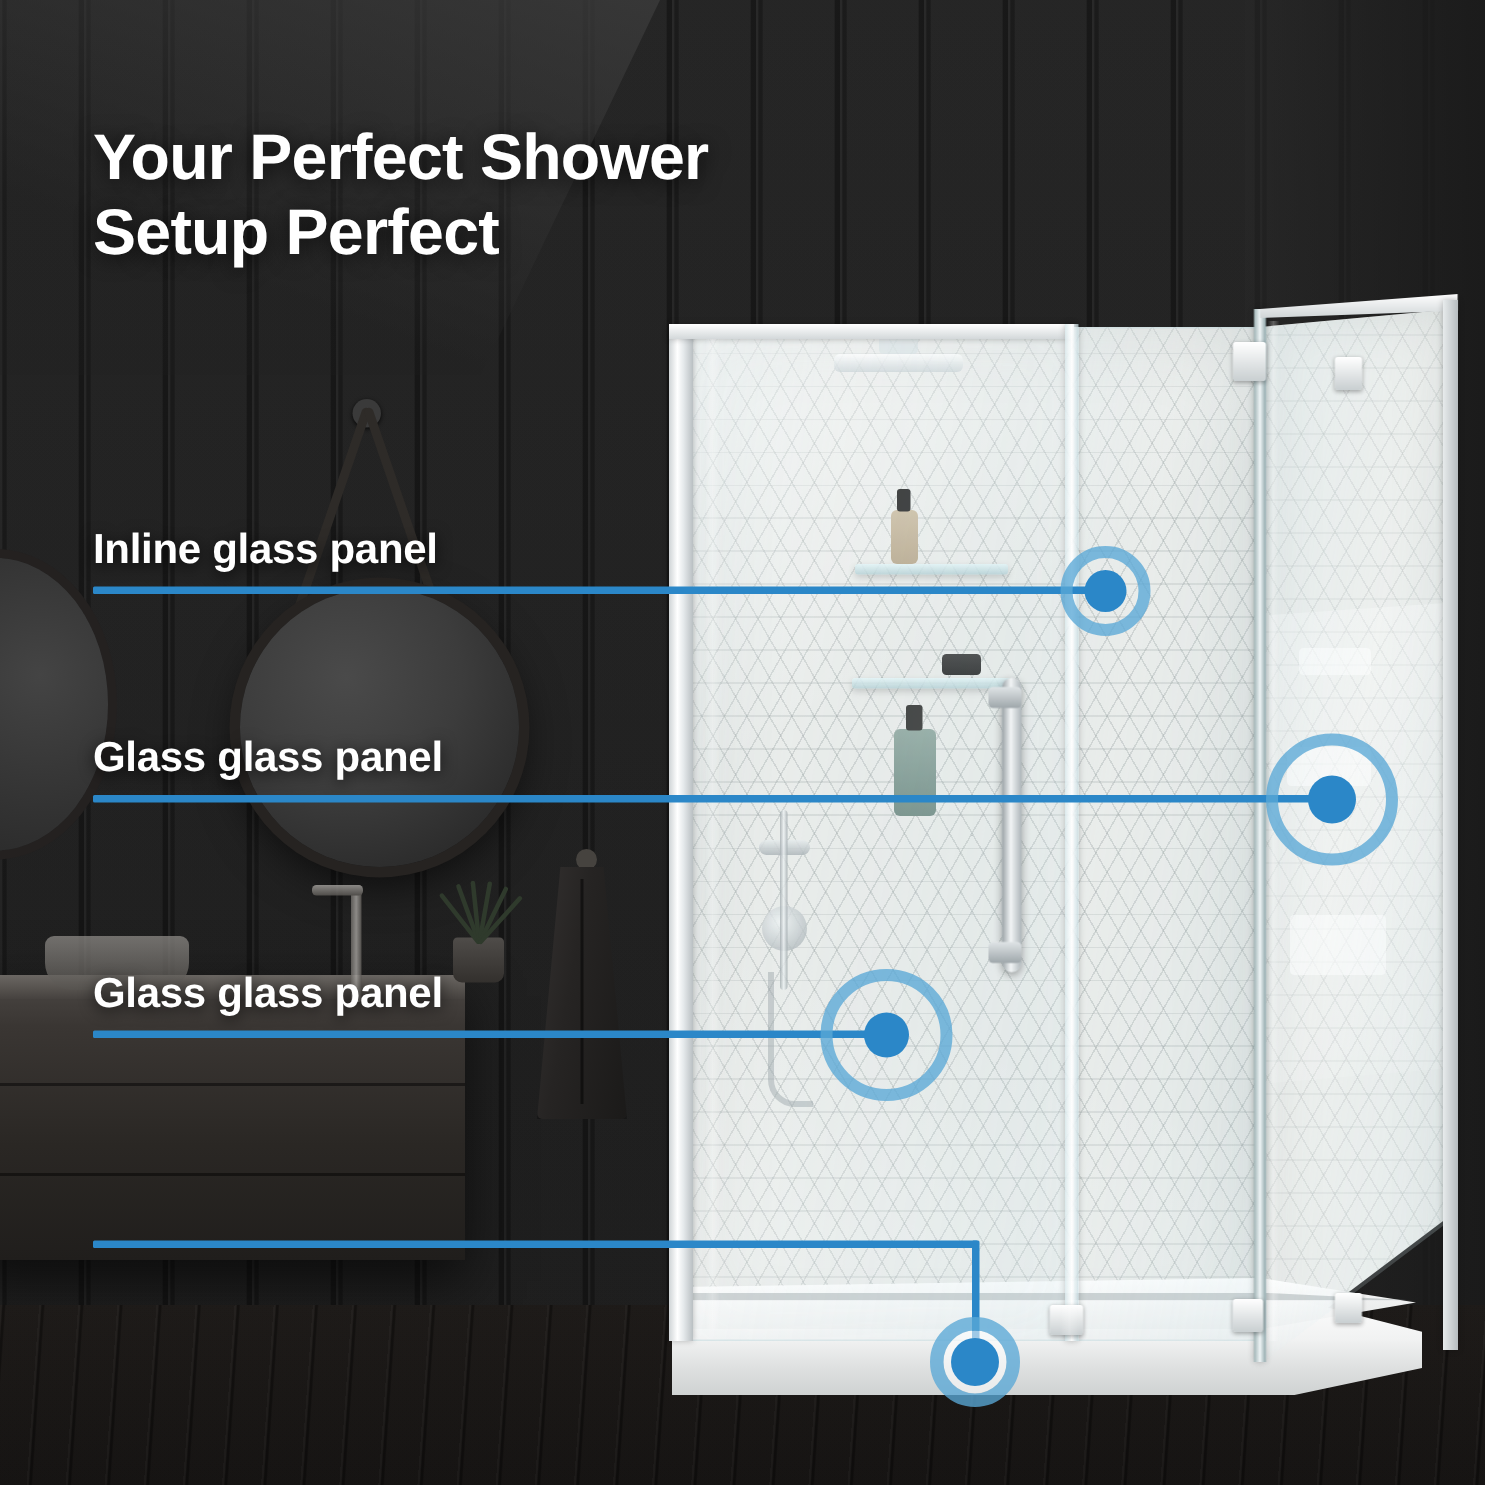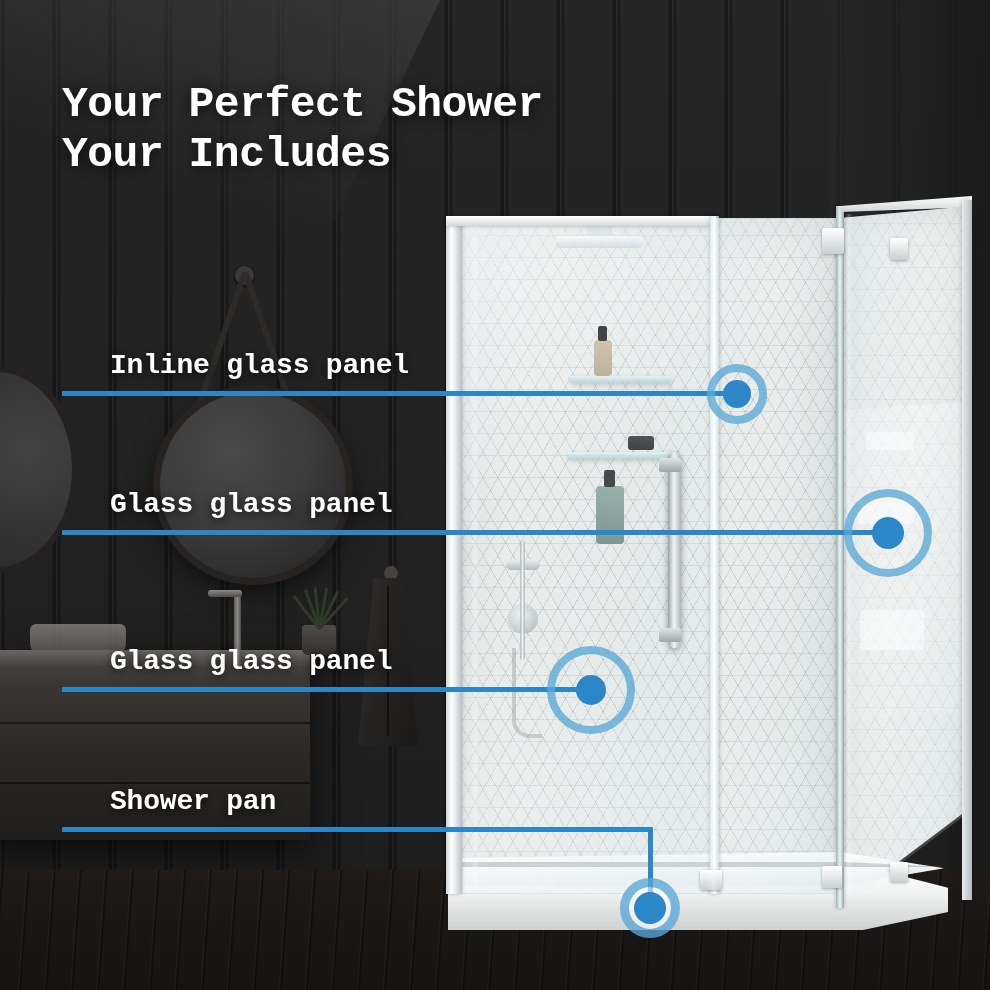--- a/index.html
+++ b/index.html
@@ -4,21 +4,20 @@
 <title>Shower Setup Infographic</title>
 <style>
   html,body{margin:0;padding:0;background:#1a1a1a;}
   body{font-family:"Liberation Sans","DejaVu Sans",sans-serif;}
 
   #stage{
     position:relative;
     width:990px;height:990px;
     overflow:hidden;
     background:#6d28d9;
-    font-family:Liberation Mono, monospace;
   }
 
   
   .scene{position:absolute;inset:0;overflow:hidden;}
 
   
   .wall{
     position:absolute;left:0;top:0;width:100%;height:940px;
     background:
       repeating-linear-gradient(90deg,
@@ -330,21 +329,20 @@
   .callouts{position:absolute;inset:0;}
 
   .callout-label{
     position:absolute;
     color:#ffffff;
     font-weight:700;
     font-size:28px;
     letter-spacing:-0.2px;
     white-space:nowrap;
     text-shadow:0 2px 10px rgba(0,0,0,.75);
-    margin-left:48px;
   }
   .callout-line{
     position:absolute;height:5px;border-radius:1px;
   }
   .callout-vline{
     position:absolute;width:5px;border-radius:1px;
   }
   .marker{position:absolute;}
   .marker .ring{
     position:absolute;border-radius:50%;
@@ -463,21 +461,21 @@
 
     <div class="handle"></div>
 
     <div class="streak k1"></div>
     <div class="streak k2"></div>
     <div class="streak k3"></div>
   </div>
 
   <div class="headline">
     <div>Your Perfect Shower</div>
-    <div>Your Includes</div>
+    <div>Setup Perfect</div>
   </div>
 
   <div class="callouts" id="callouts">
       <div class="callout-label" style="left: 62px; top: 350px;">Inline glass panel</div>
       <div class="callout-line" style="left: 62px; top: 391px; width: 678px; background: rgb(43, 135, 200);"></div>
       <div class="marker" style="left: 707px; top: 364px; width: 60px; height: 60px;">
         <div class="ring" style="left: 0px; top: 0px; width: 60px; height: 60px; border-width: 8px; border-color: rgb(90, 168, 214); opacity: 0.78;"></div>
         <div class="dot" style="left: 16px; top: 16px; width: 28px; height: 28px; background: rgb(43, 135, 200);"></div>
       </div>
       <div class="callout-label" style="left: 62px; top: 489px;">Glass glass panel</div>
@@ -485,21 +483,20 @@
       <div class="marker" style="left: 844px; top: 489px; width: 88px; height: 88px;">
         <div class="ring" style="left: 0px; top: 0px; width: 88px; height: 88px; border-width: 8px; border-color: rgb(90, 168, 214); opacity: 0.78;"></div>
         <div class="dot" style="left: 28px; top: 28px; width: 32px; height: 32px; background: rgb(43, 135, 200);"></div>
       </div>
       <div class="callout-label" style="left: 62px; top: 646px;">Glass glass panel</div>
       <div class="callout-line" style="left: 62px; top: 687px; width: 530px; background: rgb(43, 135, 200);"></div>
       <div class="marker" style="left: 547px; top: 646px; width: 88px; height: 88px;">
         <div class="ring" style="left: 0px; top: 0px; width: 88px; height: 88px; border-width: 8px; border-color: rgb(90, 168, 214); opacity: 0.78;"></div>
         <div class="dot" style="left: 29px; top: 29px; width: 30px; height: 30px; background: rgb(43, 135, 200);"></div>
       </div>
-      <div class="callout-label" style="left: 62px; top: 786px;">Shower pan</div>
       <div class="callout-line" style="left: 62px; top: 827px; width: 590px; background: rgb(43, 135, 200);"></div>
       <div class="callout-vline" style="left: 648px; top: 827px; height: 81px; background: rgb(43, 135, 200);"></div>
       <div class="marker" style="left: 620px; top: 878px; width: 60px; height: 60px;">
         <div class="halo" style="left: 9px; top: 9px; height: 42px; width: 42px;"></div>
         <div class="ring" style="left: 0px; top: 0px; width: 60px; height: 60px; border-width: 9px; border-color: rgb(90, 168, 214); opacity: 0.78;"></div>
         <div class="dot" style="left: 14px; top: 14px; width: 32px; height: 32px; background: rgb(43, 135, 200);"></div>
       </div>
     </div>
 
 </div>

